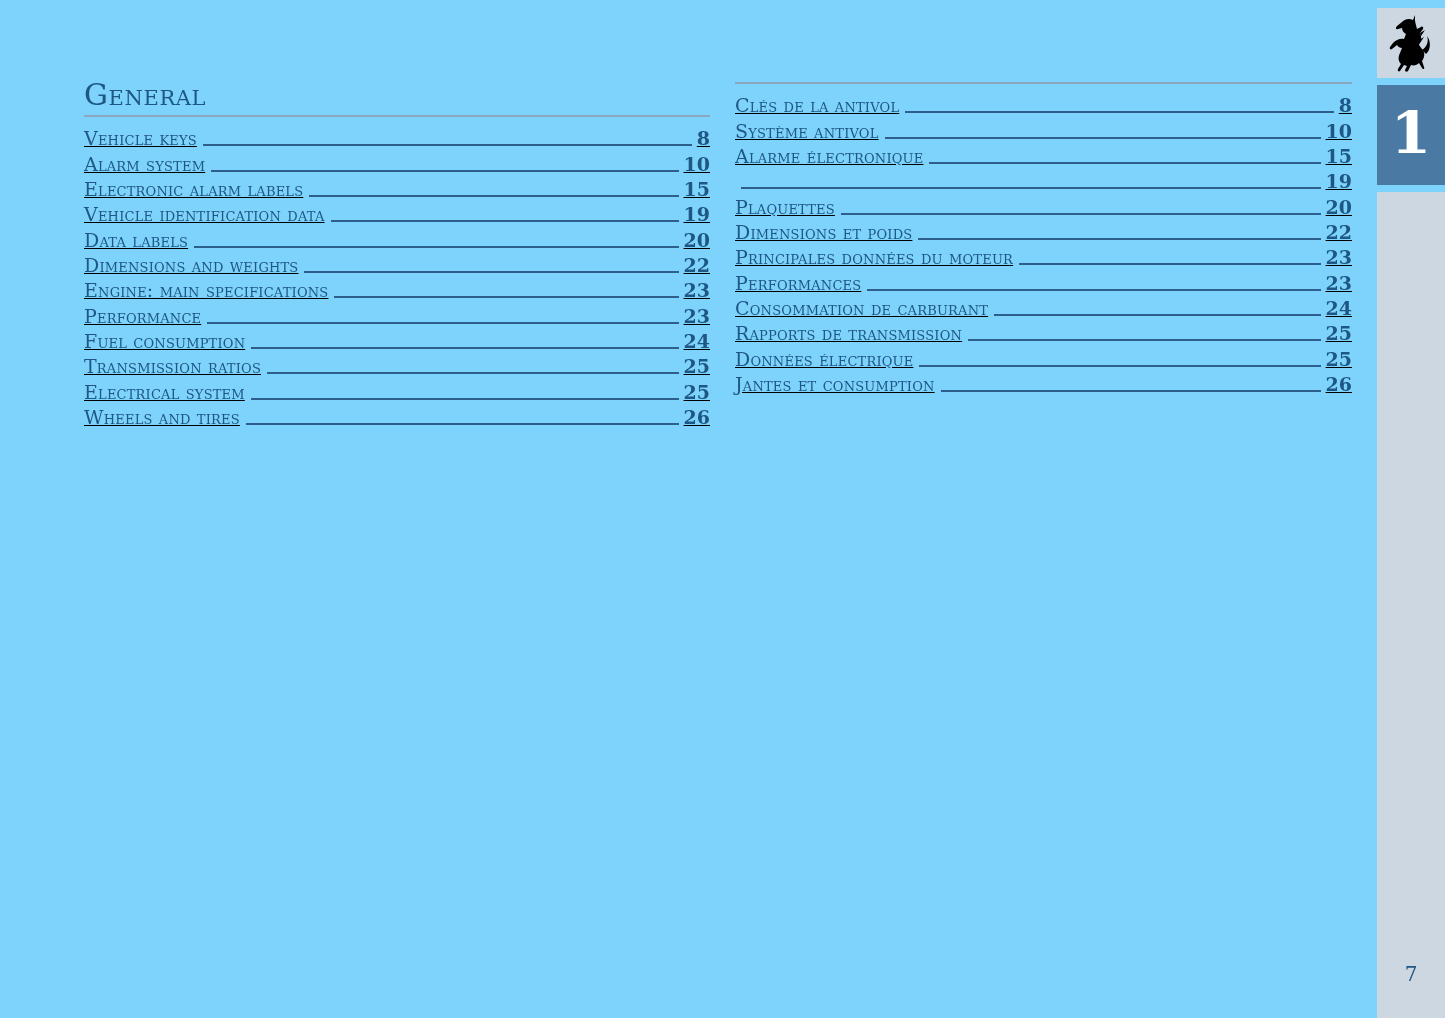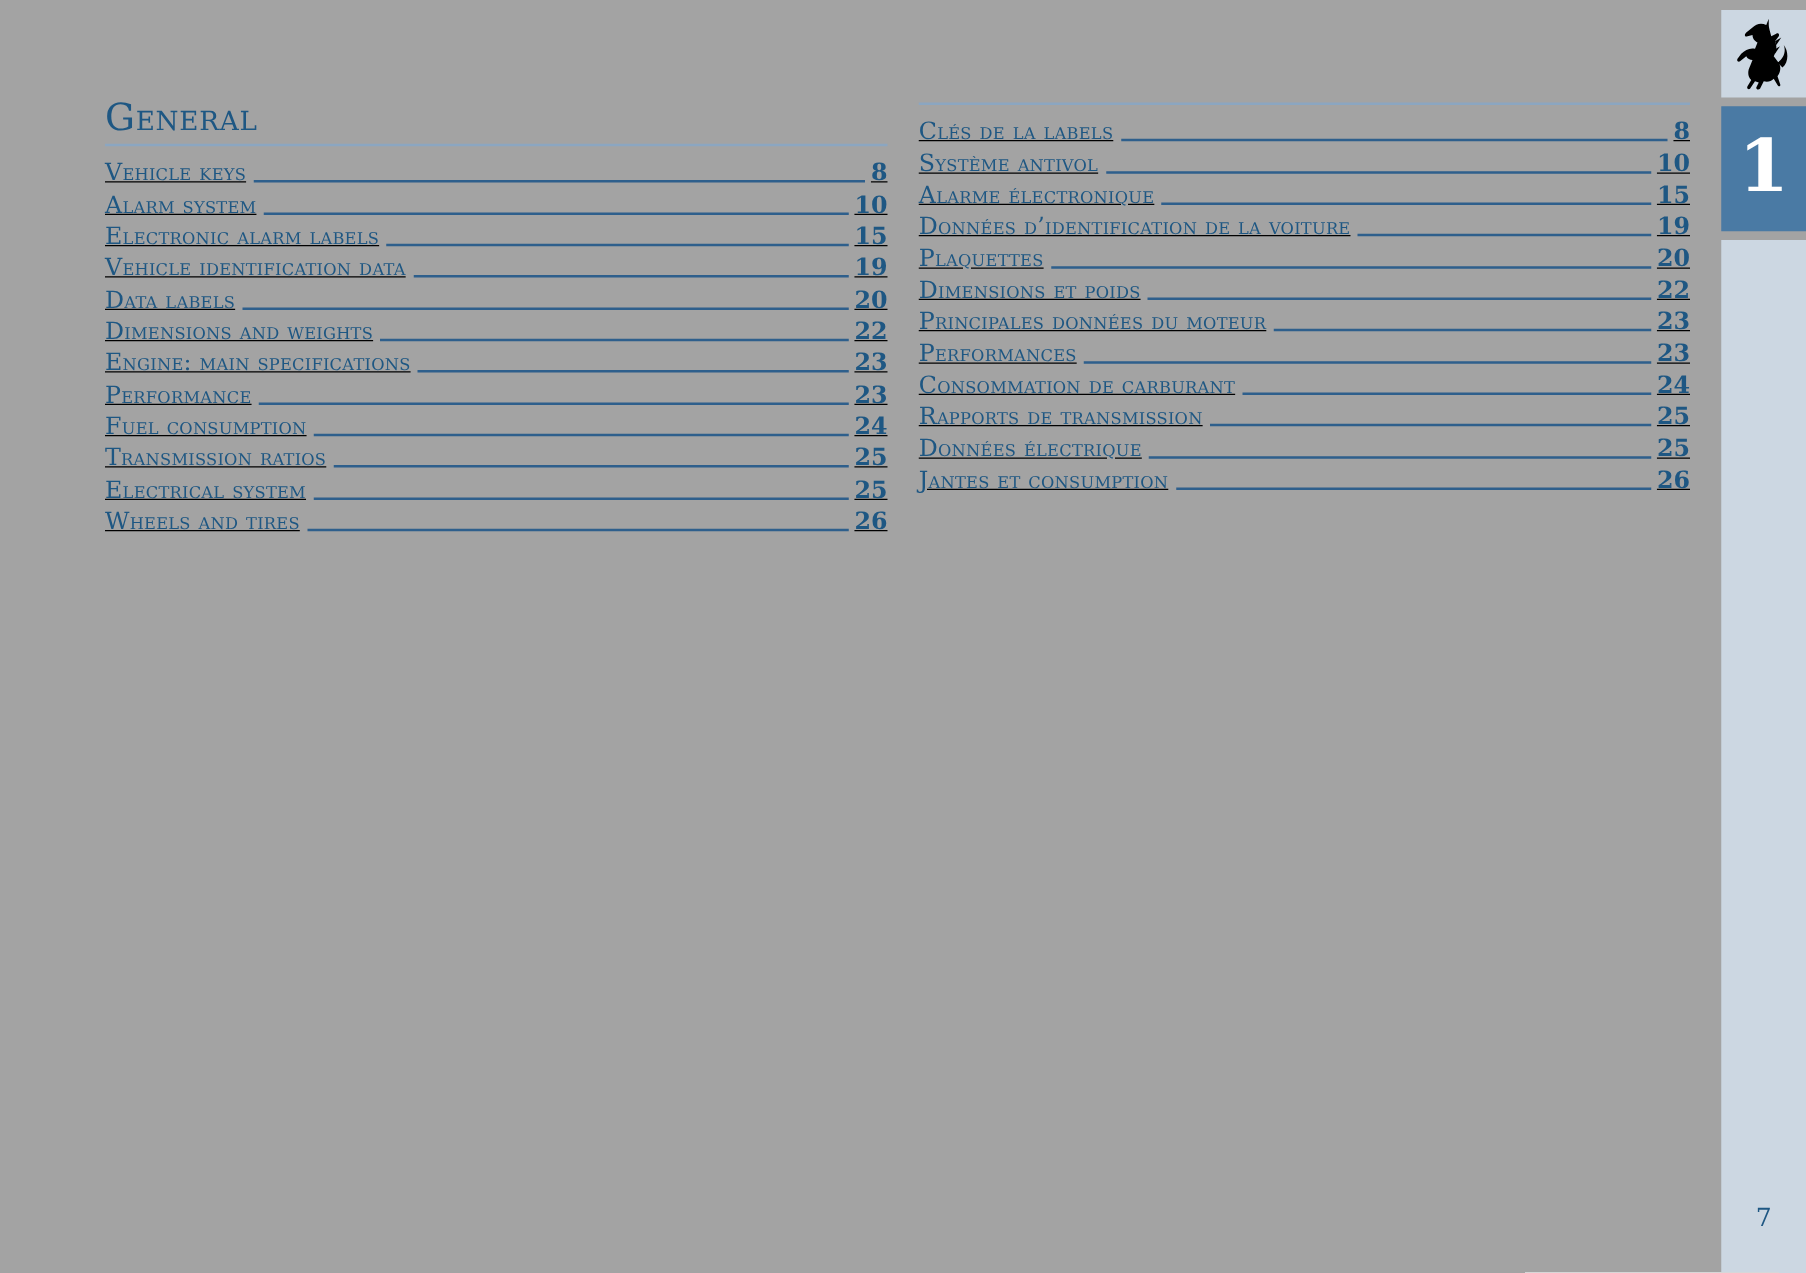--- a/index.html
+++ b/index.html
@@ -6,21 +6,21 @@
     --ink:#1E5783;
     --rule:#8BA6C1;
     --leader:#2E5F8C;
     --tab-light:#CCD7E2;
     --tab-dark:#4A7AA4;
   }
   html,body{margin:0;padding:0;background:#ffffff;}
   .page{
     position:relative;
     width:1445px;height:1018px;
-    background:#a3a3a3;
+    background:#7dd3fc;
     font-family:"DejaVu Serif", serif;
     overflow:hidden;
   }
   
   .toc-col{position:absolute;top:78px;}
   .toc-col.en{left:84px;width:626px;}
   .toc-col.fr{left:735px;width:617px;}
   .toc-heading{
     margin:0;
     font-size:30px;line-height:33px;
@@ -166,39 +166,38 @@
     <span class="toc-num">26</span>
   </div>
 
 </div>
   </section>
 
   <section class="toc-col fr">
     <hr class="heading-rule">
     <div class="toc-list">
   <div class="toc-row">
-    <span class="toc-label">Clés de la labels</span>
+    <span class="toc-label">Clés de la antivol</span>
     <span class="toc-leader"></span>
     <span class="toc-num">8</span>
   </div>
 
   <div class="toc-row">
     <span class="toc-label">Système antivol</span>
     <span class="toc-leader"></span>
     <span class="toc-num">10</span>
   </div>
 
   <div class="toc-row">
     <span class="toc-label">Alarme électronique</span>
     <span class="toc-leader"></span>
     <span class="toc-num">15</span>
   </div>
 
   <div class="toc-row">
-    <span class="toc-label">Données d’identification de la voiture</span>
     <span class="toc-leader"></span>
     <span class="toc-num">19</span>
   </div>
 
   <div class="toc-row">
     <span class="toc-label">Plaquettes</span>
     <span class="toc-leader"></span>
     <span class="toc-num">20</span>
   </div>
 

